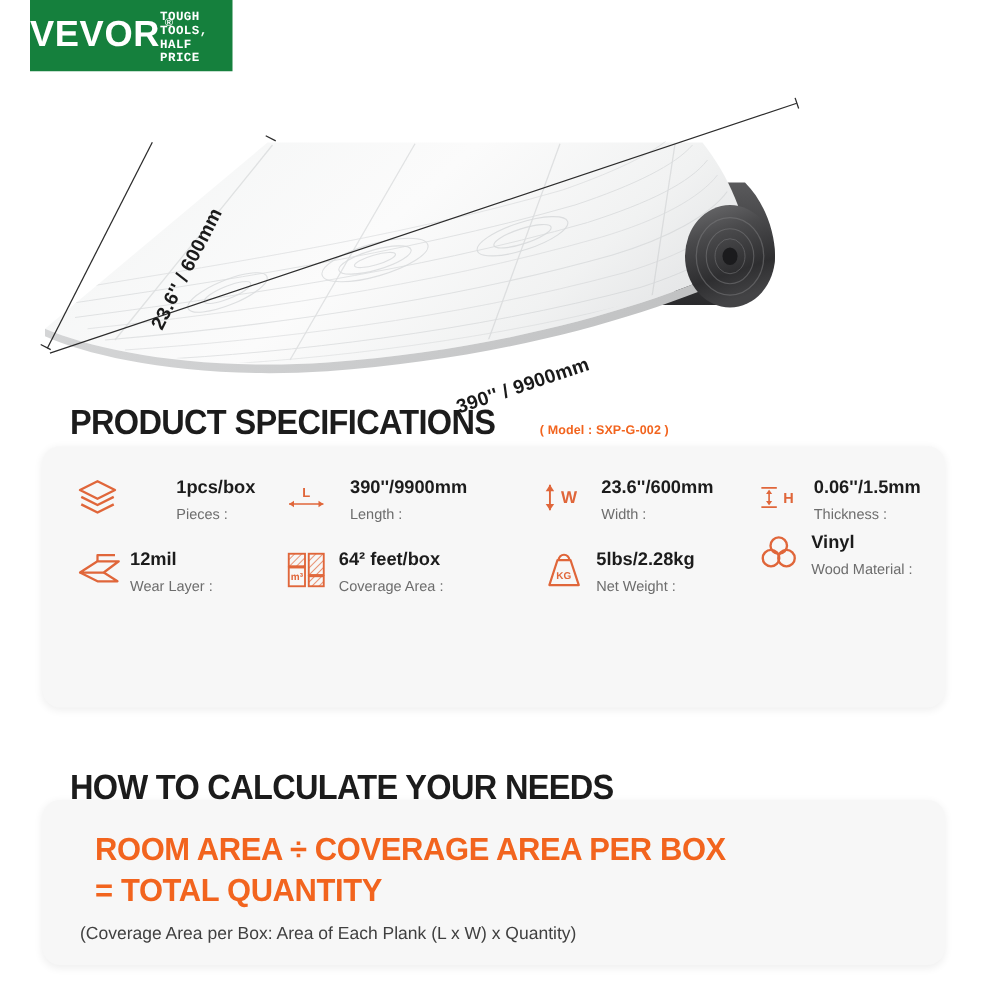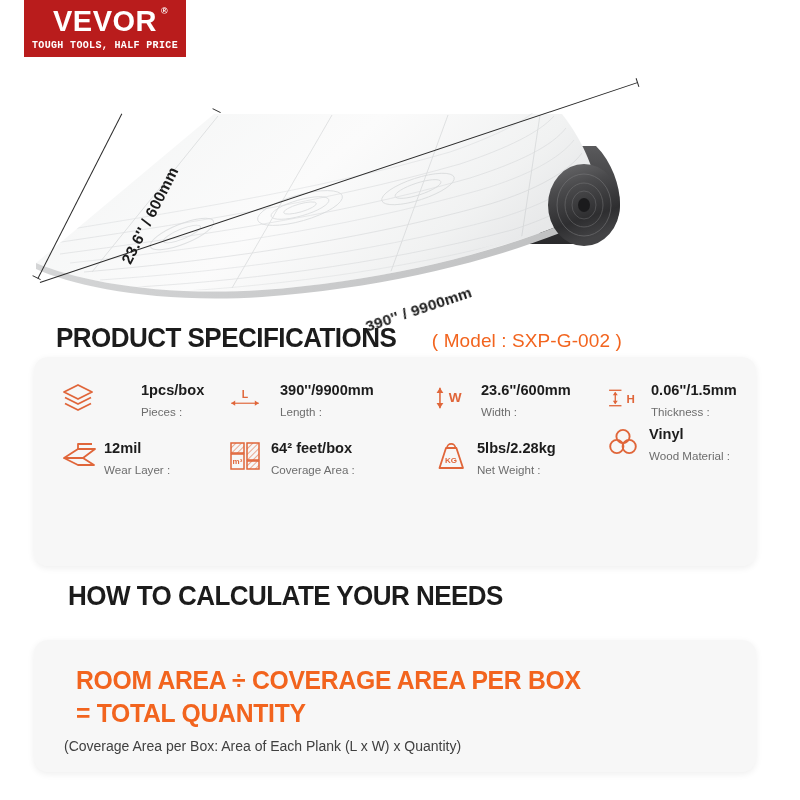--- a/index.html
+++ b/index.html
@@ -8,22 +8,22 @@
     background: #ffffff;
     font-family: "Liberation Sans", sans-serif;
     overflow: hidden;
   }
   .page { position: relative; width: 800px; height: 800px; background:#fff; }
 
   
   .logo-box {
     position: absolute; left: 24px; top: 0px;
     width: 162px; height: 57px;
-    background: #b91c1c;
-    display: flex; flex-direction: column;
+    background: #15803d;
+    display: flex; flex-direction: row;
     align-items: center; justify-content: center;
   }
   .logo-word {
     color: #fff; font-weight: 800; font-size: 29px;
     letter-spacing: 0.5px; line-height: 1; position: relative;
     font-family: "Liberation Sans", sans-serif;
   }
   .logo-reg {
     position: absolute; right: -11px; top: 0px;
     font-size: 9px; font-weight: 700;
@@ -55,21 +55,21 @@
   .sec-head {
     position: absolute; display: flex; align-items: baseline; gap: 10px;
   }
   .sec-title {
     font-size: 28px; font-weight: 800; color: #1c1c1c;
     letter-spacing: -0.6px; font-stretch: condensed;
     transform: scaleX(0.93); transform-origin: left center;
     font-family: "Liberation Sans", sans-serif;
   }
   .sec-model {
-    font-size: 19px; font-weight: 400; color: #f2641e; letter-spacing: 0.1px;
+    font-size: 10px; font-weight: 700; color: #f2641e; letter-spacing: 0.1px;
   }
 
   
   .card {
     position: absolute; background: #f7f7f7; border-radius: 14px;
     box-shadow: 0 2px 7px rgba(0,0,0,0.07);
   }
   #spec-card { left: 34px; top: 357px; width: 722px; height: 209px; }
 
   .spec-item { position: absolute; display: flex; align-items: flex-start; gap: 9px; }
@@ -338,21 +338,21 @@
         </svg>
       </div>
       <div class="spec-txt">
         <div class="spec-val">Vinyl</div>
         <div class="spec-lbl">Wood Material :</div>
       </div>
     </div>
 
   </div>
 
-  <div class="sec-head" style="left:56px; top:580px;margin-left:12px;">
+  <div class="sec-head" style="left:56px; top:614px;">
     <div class="sec-title">HOW TO CALCULATE YOUR NEEDS</div>
   </div>
 
   <div class="card" id="calc-card">
     <div class="formula-1">ROOM AREA ÷ COVERAGE AREA PER BOX</div>
     <div class="formula-2">= TOTAL QUANTITY</div>
     <div class="formula-note">(Coverage Area per Box: Area of Each Plank (L x W) x Quantity)</div>
   </div>
 
 </div>

